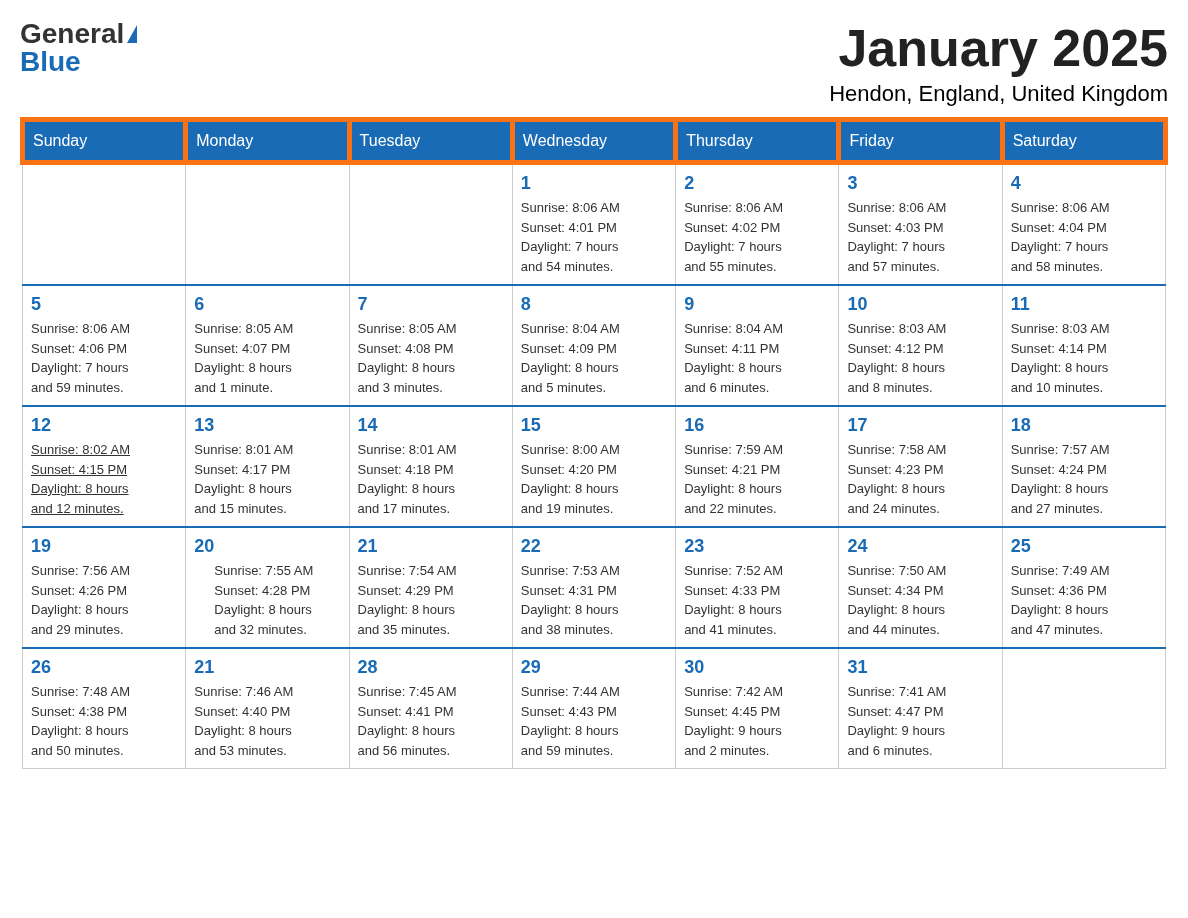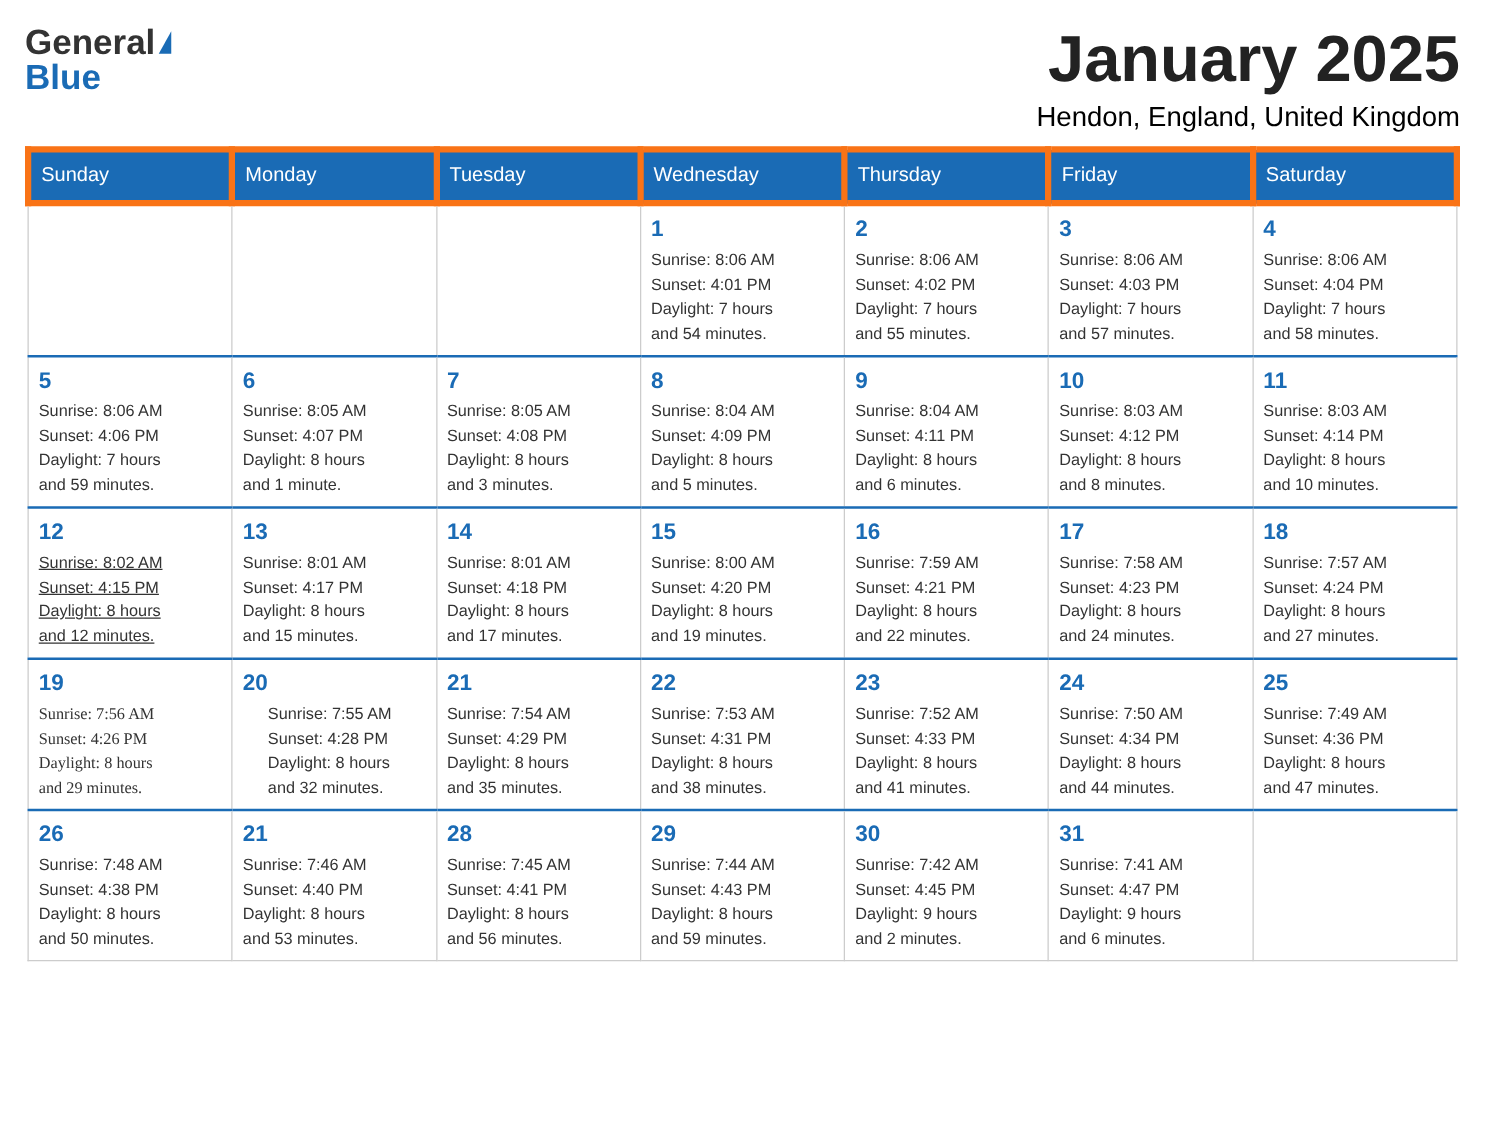--- a/index.html
+++ b/index.html
@@ -268,21 +268,21 @@
           <span class="day-number">18</span>
           <div class="day-info" style="white-space: pre-line;">Sunrise: 7:57 AM
 Sunset: 4:24 PM
 Daylight: 8 hours
 and 27 minutes.</div>
         </td>
       </tr>
       <tr>
         <td>
           <span class="day-number">19</span>
-          <div class="day-info" style="white-space: pre-line; font-family: Liberation Serif, serif;">Sunrise: 7:56 AM
+          <div class="day-info" style="white-space: pre-line;">Sunrise: 7:56 AM
 Sunset: 4:26 PM
 Daylight: 8 hours
 and 29 minutes.</div>
         </td>
         <td>
           <span class="day-number">20</span>
           <div class="day-info" style="white-space: pre-line; margin-left: 20px;">Sunrise: 7:55 AM
 Sunset: 4:28 PM
 Daylight: 8 hours
 and 32 minutes.</div>

